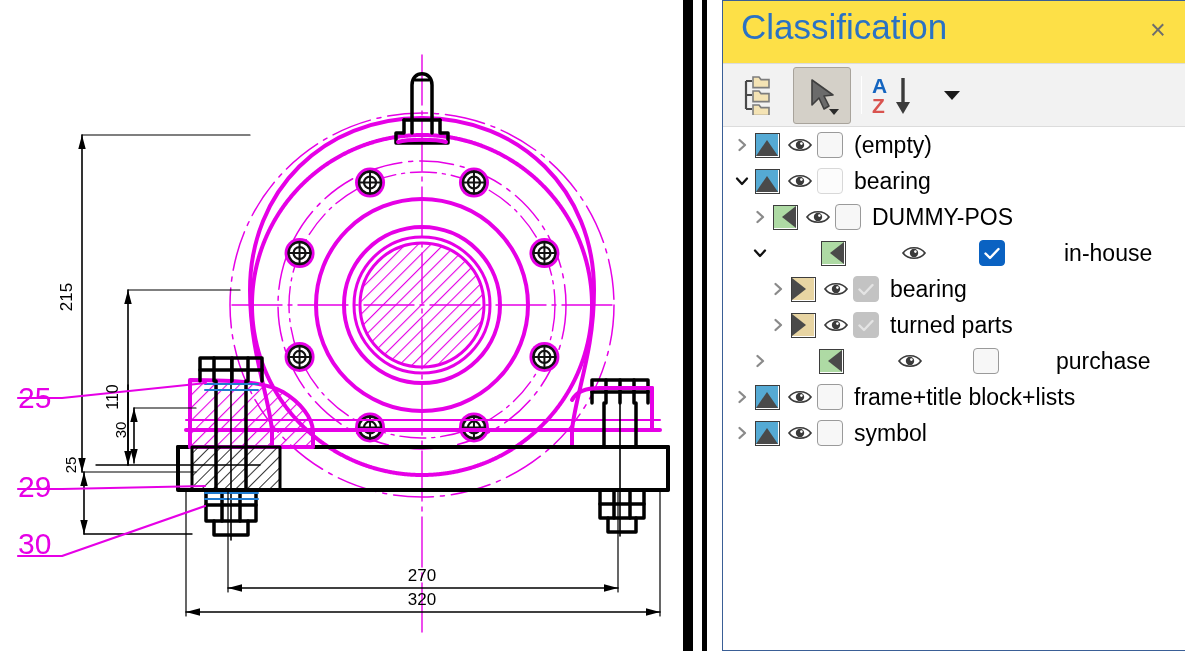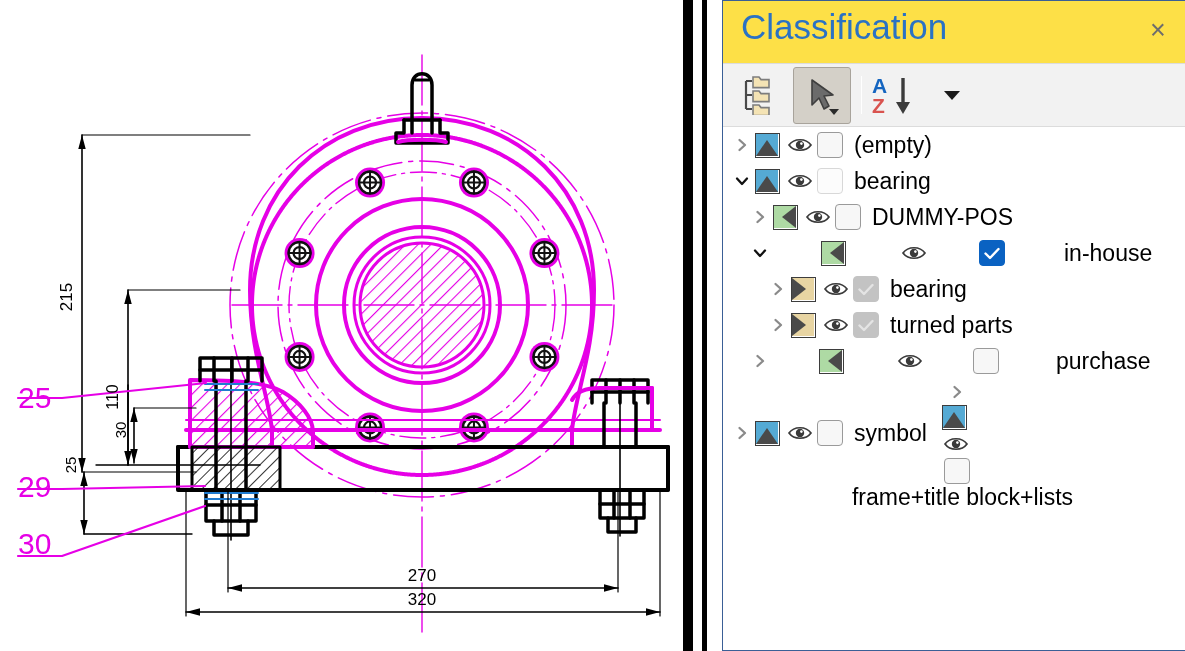--- a/index.html
+++ b/index.html
@@ -506,21 +506,21 @@
           <div class="eye">
             <svg width="24" height="16" viewBox="0 0 24 16">
               <path d="M1 8 C6 1,18 1,23 8 C18 15,6 15,1 8 Z" fill="none" stroke="#3a3a3a" stroke-width="1.7"></path>
               <circle cx="12" cy="8" r="4.2" fill="#3a3a3a"></circle>
               <circle cx="13.4" cy="6.6" r="1.3" fill="#fff"></circle>
             </svg>
           </div>
           <div class="cbox empty"></div>
           <span class="lbl">purchase</span>
         </div>
-        <div class="row" style="padding-left: 6px; flex-direction: column;">
+        <div class="row" style="padding-left: 6px;">
           <div class="twisty">
             <svg width="16" height="16" viewBox="0 0 16 16">
               <path d="M5.5 3 L11 8 L5.5 13" fill="none" stroke="#8a8a8a" stroke-width="2.3" stroke-linecap="round" stroke-linejoin="round"></path>
             </svg>
           </div>
           <div class="tile">
             <svg width="22" height="22" viewBox="0 0 22 22">
               <rect width="22" height="22" fill="#55aad4"></rect>
               <path d="M0 22 L11 6 L22 22 Z" fill="#4a4a4a"></path>
             </svg>

